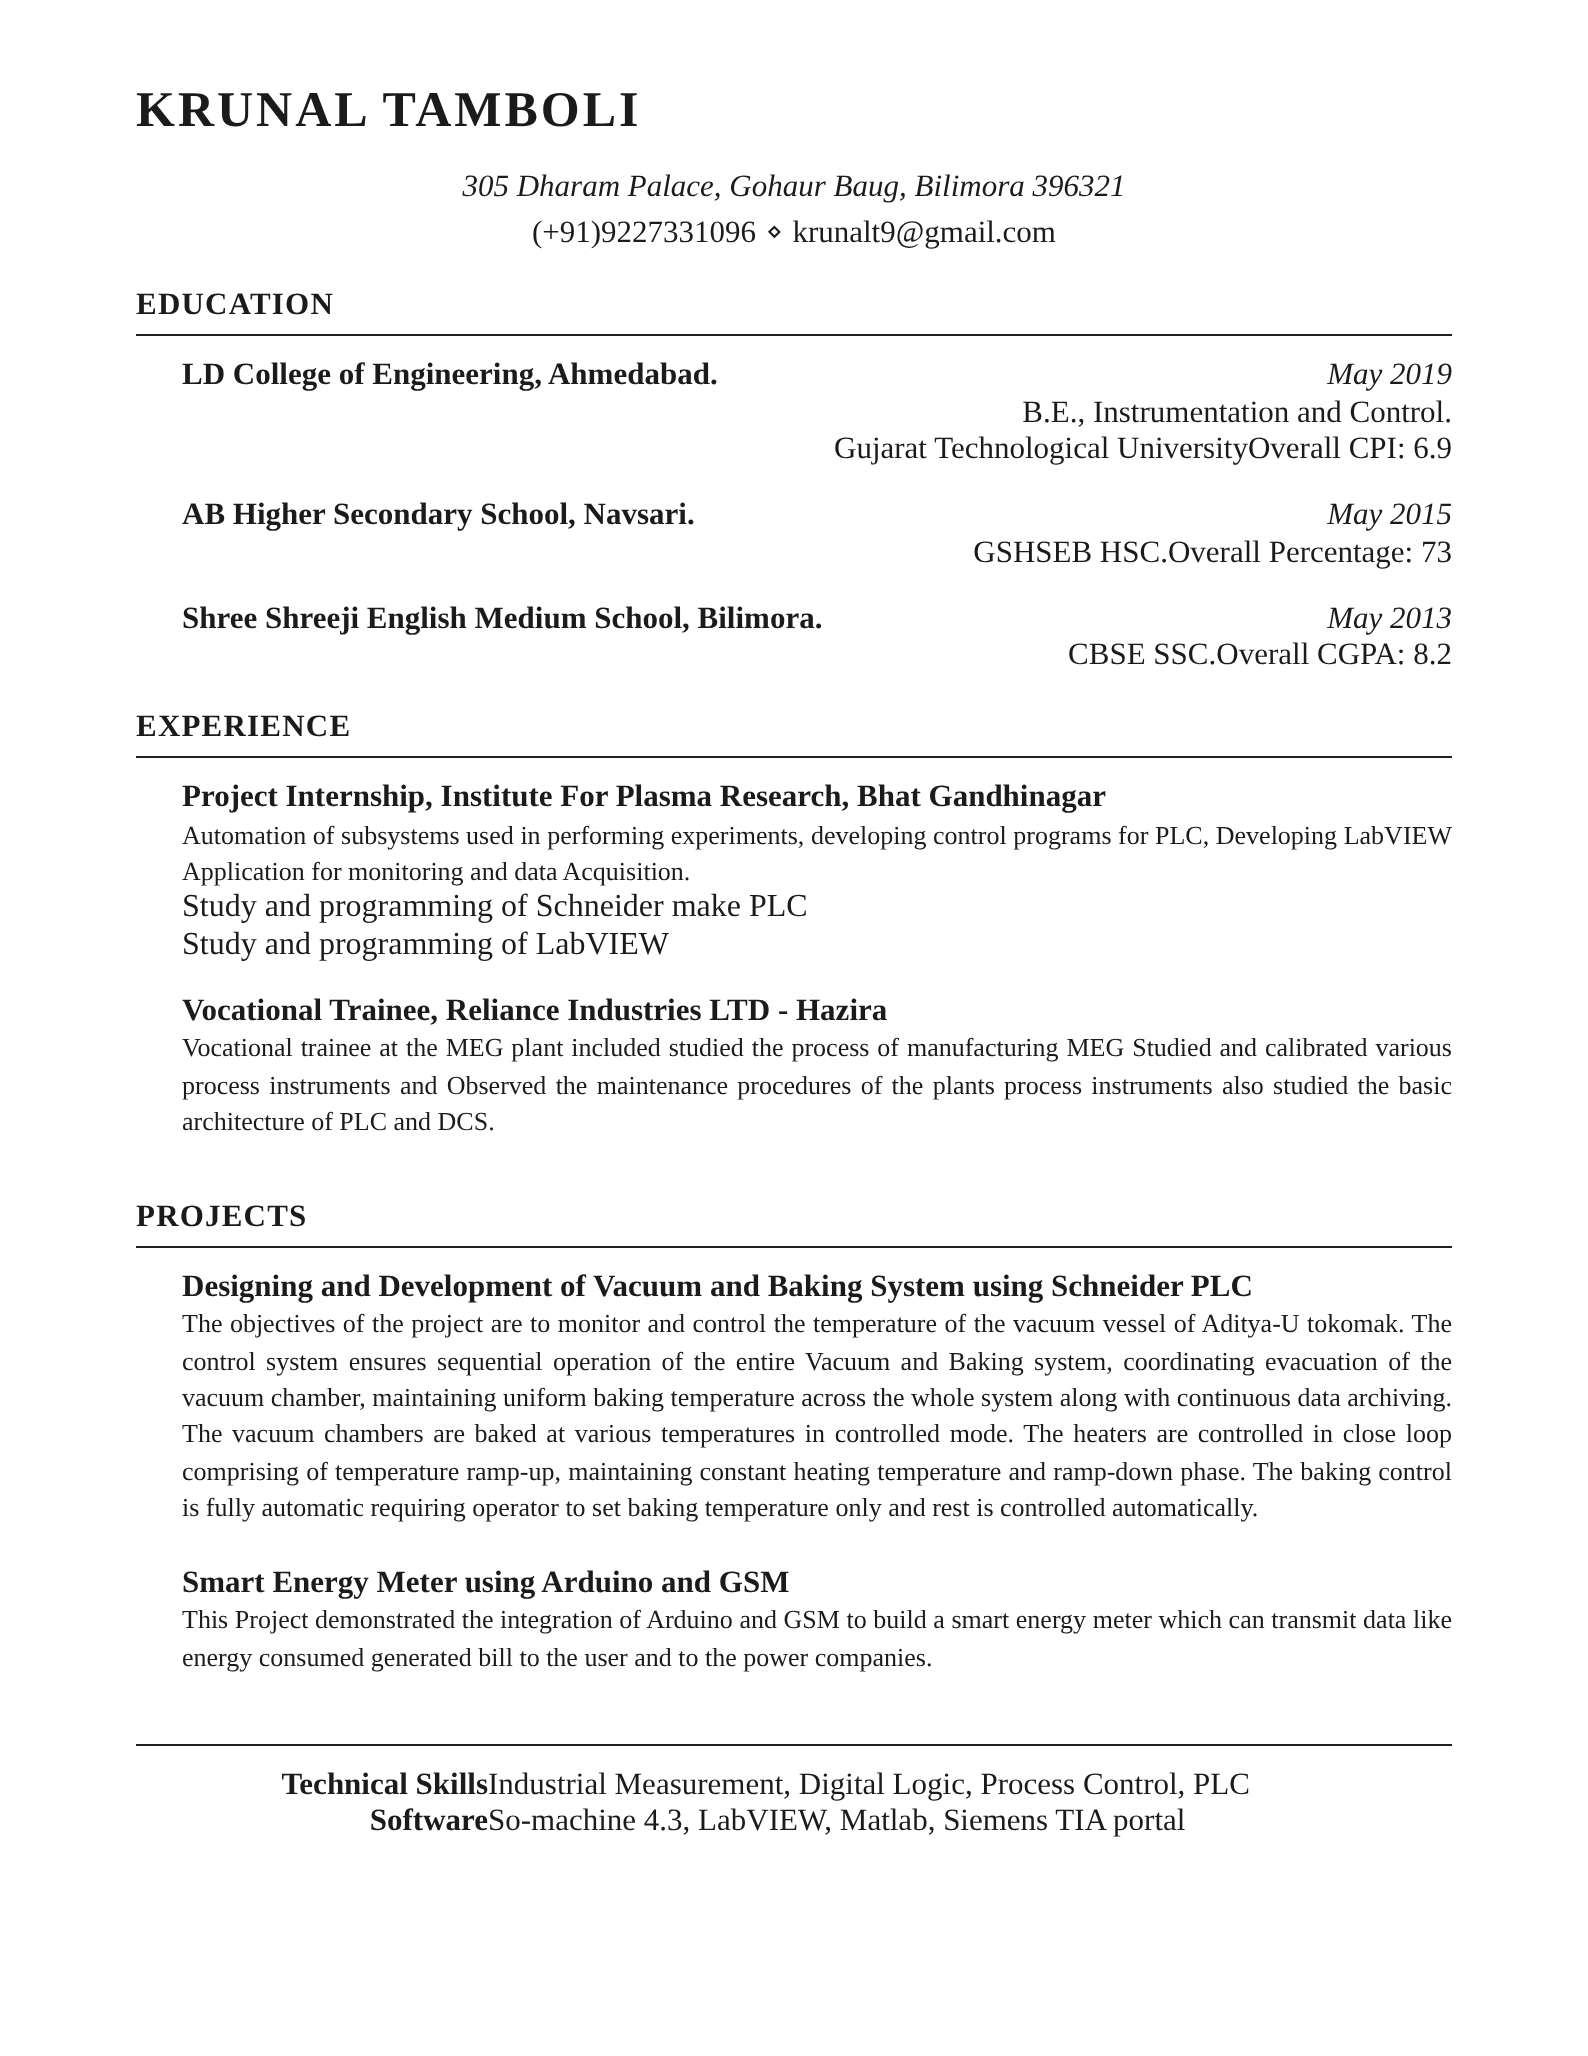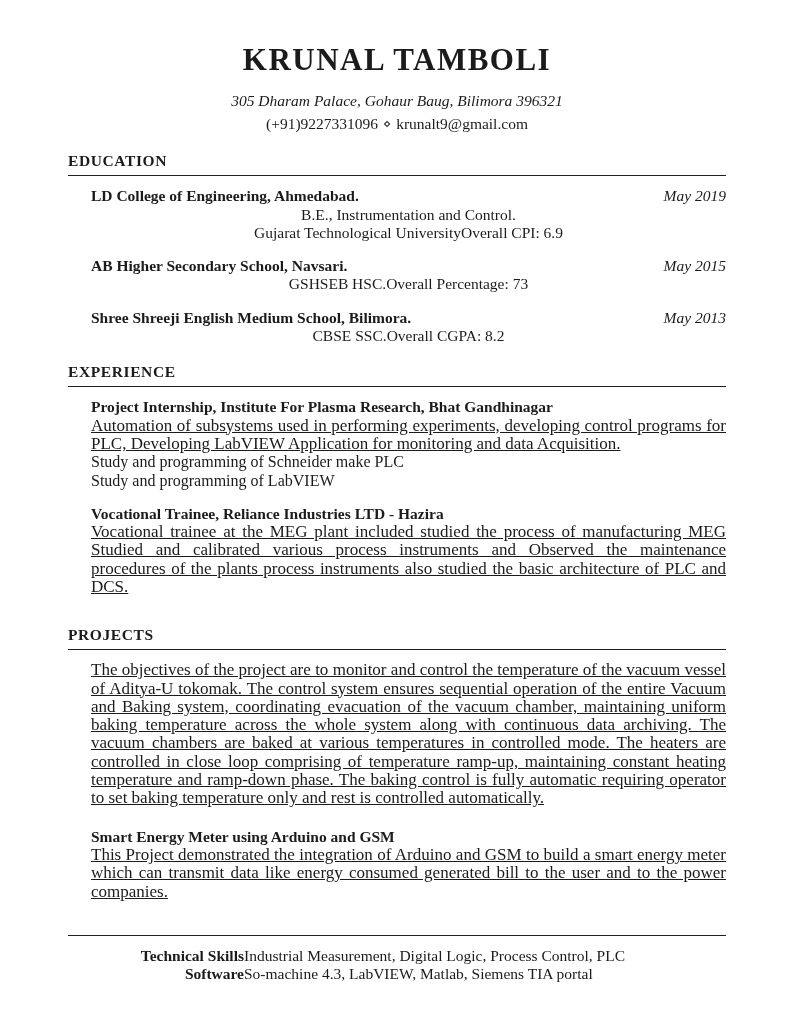--- a/index.html
+++ b/index.html
@@ -8,22 +8,22 @@
     width: 794px;
     height: 1028px;
     overflow: hidden;
     font-family: "Liberation Serif", "DejaVu Serif", serif;
     color: #1b1b1b;
   }
   .page { padding: 42px 68px 0 68px; }
 
   
   .name {
-    text-align: center;
-    font-size: 31px;
+    text-align: left;
+    font-size: 25px;
     font-weight: bold;
     letter-spacing: 1.5px;
     line-height: 1.15;
   }
   .addr {
     text-align: center;
     font-size: 15.5px;
     line-height: 18.3px;
     margin-top: 14px;
     font-style: italic;
@@ -61,29 +61,28 @@
     display: flex;
     justify-content: space-between;
     align-items: flex-start;
     font-size: 15.5px;
     line-height: 18.3px;
   }
   .entry-title { font-weight: bold; }
   .entry-date { font-style: italic; white-space: nowrap; }
   .detail-row {
     display: flex;
-    justify-content: center;
+    justify-content: flex-end;
     font-size: 15.5px;
     line-height: 18.3px;
   }
   .para {
-    font-size: 17px;
+    font-size: 13px;
     line-height: 18.3px;
     text-align: justify;
-    text-decoration: underline;
   }
   .plain-line { font-size: 16px; line-height: 18.3px; }
 
   
   .skill-row { display: flex; font-size: 15.5px; line-height: 18.3px; }
   .skill-label { font-weight: bold; width: 153px; flex-shrink: 0; text-align: right; }
 </style>
 </head>
 <body>
 
@@ -163,20 +162,23 @@
 
     </div>
   </div>
 
   <div class="section extra-gap">
     <div class="section-heading">PROJECTS</div>
     <hr class="section-rule">
     <div class="section-body">
 
       <div class="entry gap-lg">
+        <div class="entry-head">
+          <span class="entry-title">Designing and Development of Vacuum and Baking System using Schneider PLC</span>
+        </div>
         <div class="para">The objectives of the project are to monitor and control the temperature of the vacuum vessel of Aditya-U tokomak. The control system ensures sequential operation of the entire Vacuum and Baking system, coordinating evacuation of the vacuum chamber, maintaining uniform baking temperature across the whole system along with continuous data archiving. The vacuum chambers are baked at various temperatures in controlled mode. The heaters are controlled in close loop comprising of temperature ramp-up, maintaining constant heating temperature and ramp-down phase. The baking control is fully automatic requiring operator to set baking temperature only and rest is controlled automatically.</div>
       </div>
 
       <div class="entry">
         <div class="entry-head">
           <span class="entry-title">Smart Energy Meter using Arduino and GSM</span>
         </div>
         <div class="para">This Project demonstrated the integration of Arduino and GSM to build a smart energy meter which can transmit data like energy consumed generated bill to the user and to the power companies.</div>
       </div>
 

